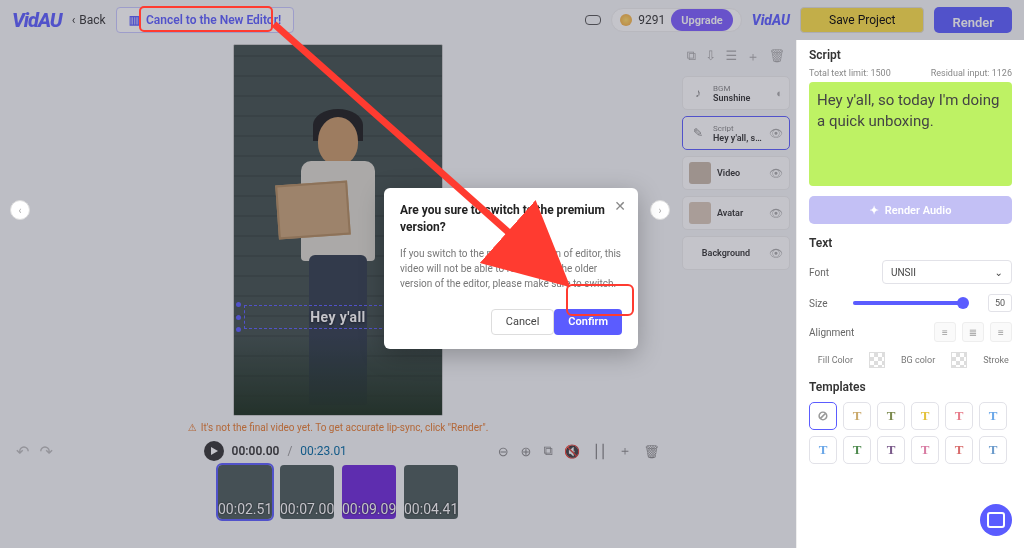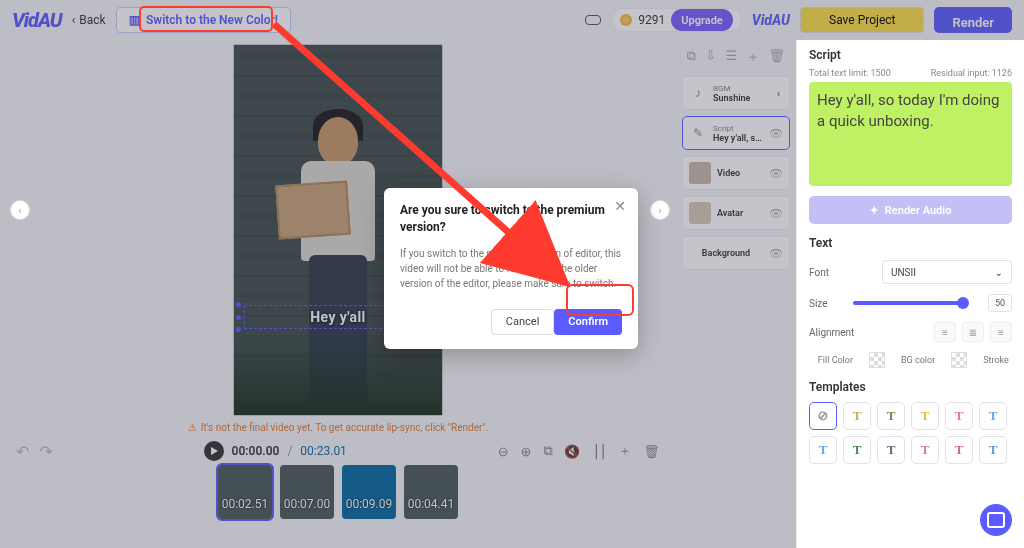--- a/index.html
+++ b/index.html
@@ -37,22 +37,22 @@
 .note:before{content:"⚠";font-size:10px}
 .transport{width:100%;display:flex;align-items:center;padding:8px 16px 4px;gap:10px}
 .tleft{display:flex;gap:10px;color:#bbb;font-size:16px}
 .tcenter{flex:1;display:flex;align-items:center;justify-content:center;gap:8px}
 .play{width:20px;height:20px;border-radius:50%;background:#333;display:flex;align-items:center;justify-content:center}
 .play:before{content:"";border-left:7px solid #fff;border-top:4px solid transparent;border-bottom:4px solid transparent;margin-left:2px}
 .tright{display:flex;gap:12px;color:#888;font-size:13px;align-items:center}
 .thumbs{display:flex;gap:8px;padding:0 16px}
 .thumb{width:54px;height:54px;border-radius:4px;background:#4a5a58;position:relative;overflow:hidden}
 .thumb.sel{outline:2px solid #5b5cff}
-.thumb .t{position:absolute;bottom:8px;left:0;right:0;text-align:center;font-size:12px;color:#fff;text-shadow:0 0 2px #000}
-.thumb.slate{background:#0369a1;display:flex;align-items:center;justify-content:center}
+.thumb .t{position:absolute;bottom:2px;left:0;right:0;text-align:center;font-size:14px;color:#fff;text-shadow:0 0 2px #000}
+.thumb.slate{background:#6d28d9;display:flex;align-items:center;justify-content:center}
 .layers{width:120px;padding:8px 6px;display:flex;flex-direction:column;gap:6px}
 .ltools{display:flex;justify-content:space-around;color:#aaa;font-size:13px;padding-bottom:4px}
 .lrow{display:flex;align-items:center;height:34px;background:#fff;border-radius:5px;border:1px solid #eee;padding:0 6px;gap:6px;font-size:10px;color:#333;position:relative}
 .lrow.sel{border:1.5px solid #5b5cff}
 .lic{width:18px;height:18px;display:flex;align-items:center;justify-content:center;color:#888;font-size:12px}
 .lthumb{width:22px;height:22px;border-radius:3px;background:#c8b8a8}
 .lbody{flex:1;overflow:hidden}
 .lbody .a{font-size:8px;color:#888;display:block}
 .lbody .b{font-size:9px;font-weight:600;white-space:nowrap;overflow:hidden;text-overflow:ellipsis;display:block}
 .eye{color:#aaa;font-size:11px}
@@ -95,21 +95,21 @@
 <div class="mask"></div>
 
 <div class="top">
   <span class="logo">VidAU</span>
   <span class="back">
       <span>‹</span>
       <span>Back</span>
     </span>
   <span class="swbtn">
       <span>▥</span>
-      <span>Switch to the New Color!</span>
+      <span>Cancel to the New Editor!</span>
     </span>
   <span class="spacer"></span>
   <span class="headicon"></span>
   <span class="credits">
       <i class="coin"></i>
       <span>9291</span>
       <button class="upg">Upgrade</button>
     </span>
   <span class="minilogo">VidAU</span>
   <button class="save">Save Project</button>

